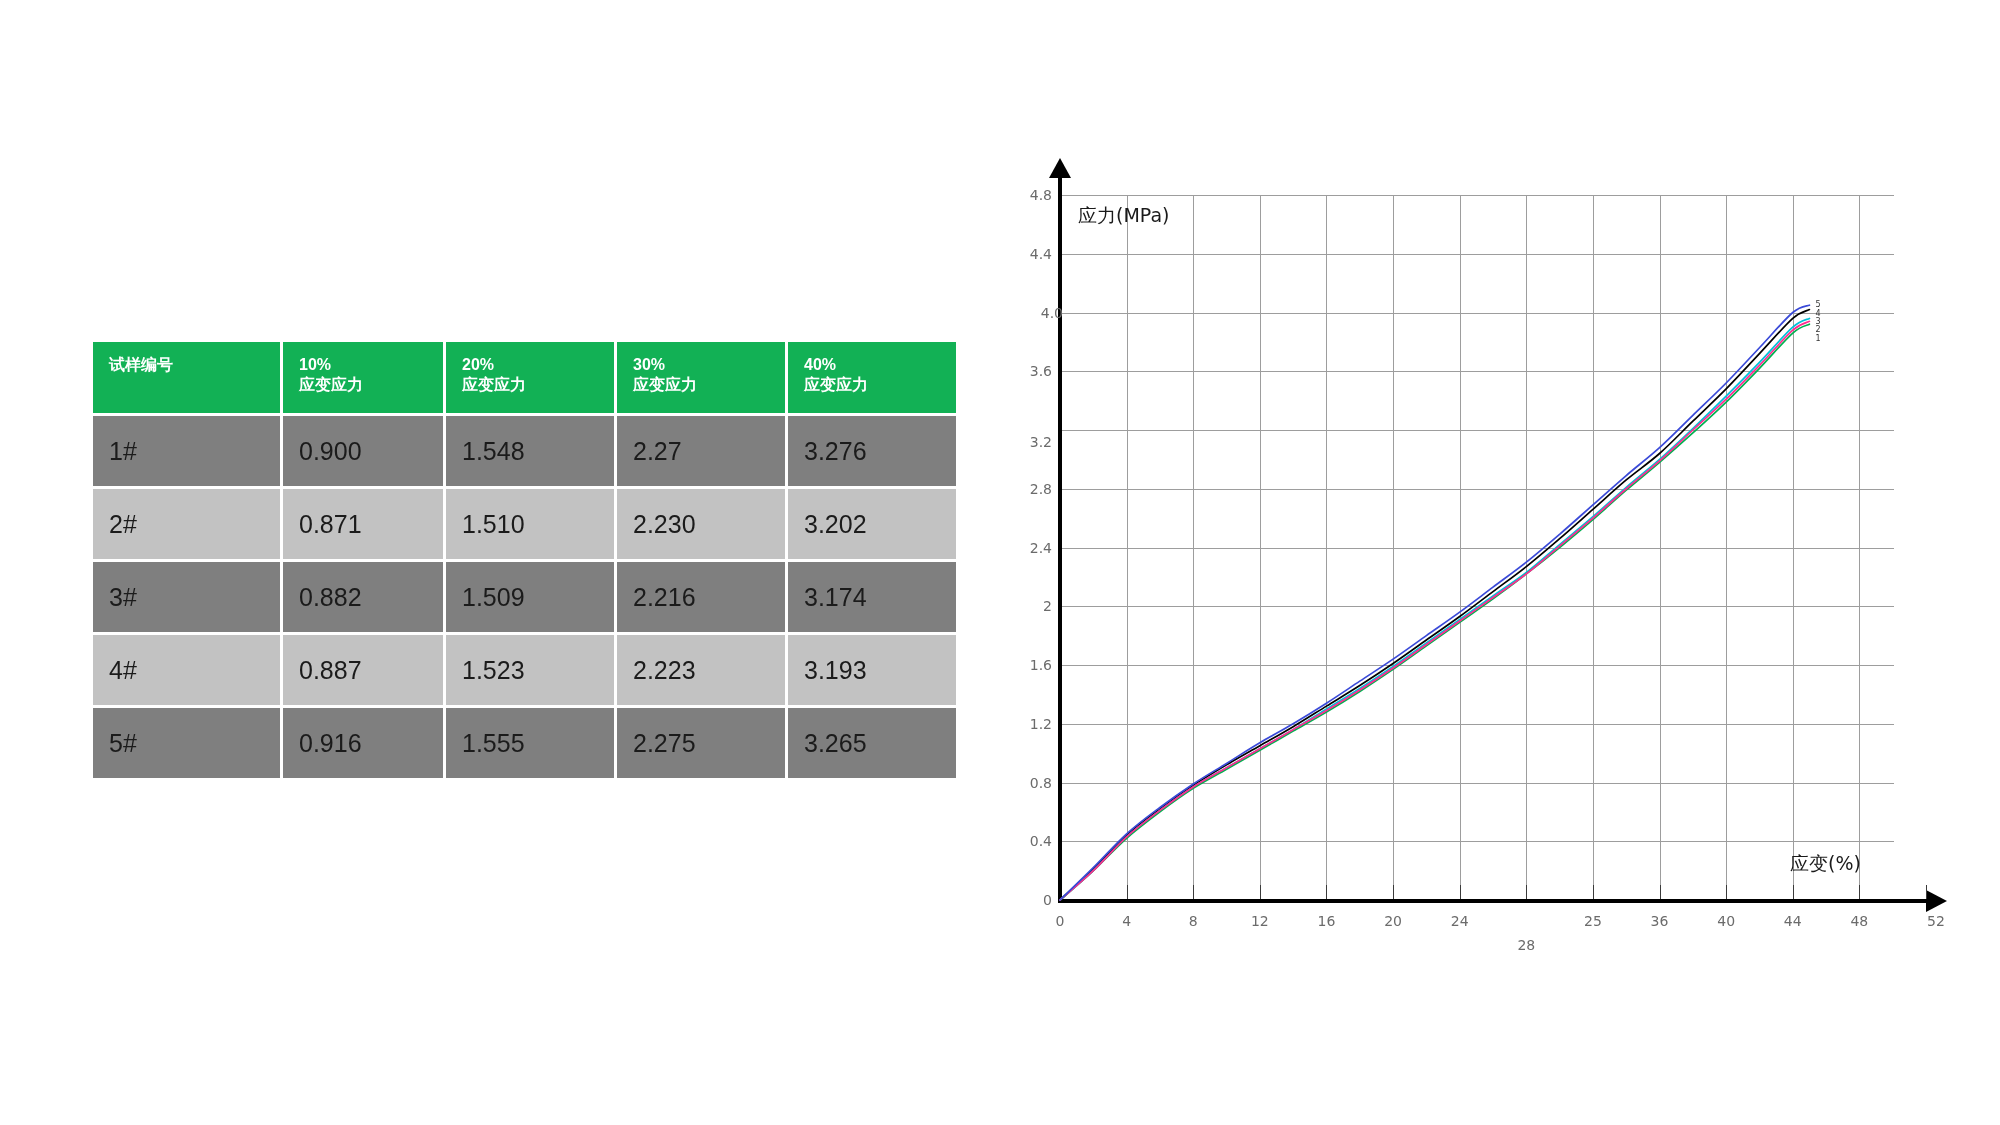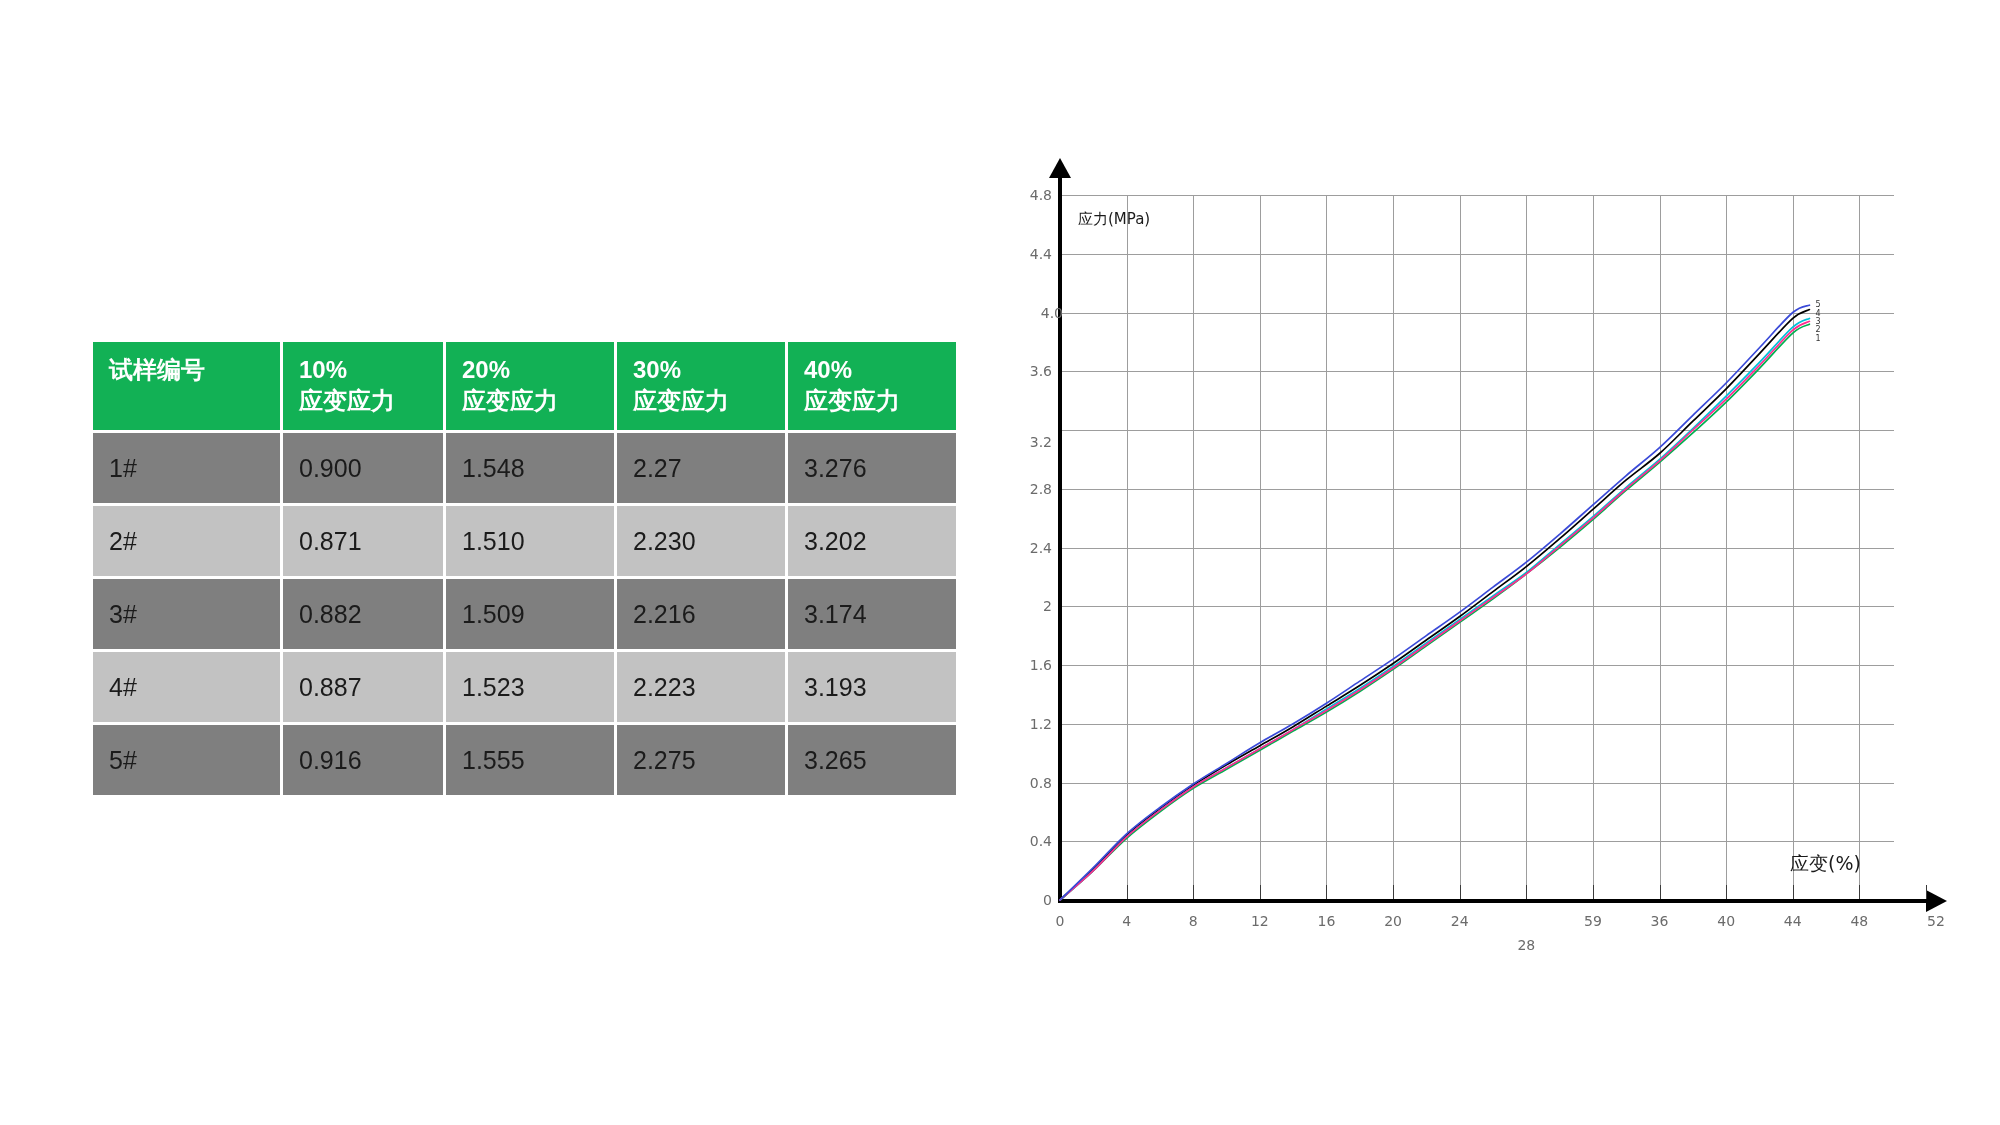--- a/index.html
+++ b/index.html
@@ -31,21 +31,21 @@
   }
   table.data{
     border-collapse:separate;
     border-spacing:3px;
     width:853px;
     table-layout:fixed;
   }
   table.data th{
     background:#12b155;
     color:#ffffff;
-    font-size:24px;
+    font-size:16px;
     font-weight:bold;
     text-align:left;
     vertical-align:top;
     padding:13px 16px 14px 16px;
     line-height:1.28;
     height:44px;
   }
   table.data td{
     font-size:25px;
     color:#1b1b1b;
@@ -128,22 +128,22 @@
     font-family:"DejaVu Sans",sans-serif;
   }
   .tick-x{
     position:absolute;
     top:710px;
     width:1px;height:14px;
     background:#3a3a3a;
   }
   .axis-title-y{
     position:absolute;
-    left:78px; top:35px;
-    font-size:15px;
+    left:78px; top:28px;
+    font-size:19px;
     color:#1a1a1a;
     white-space:nowrap;
     font-family:"DejaVu Sans",sans-serif;
   }
   .axis-title-x{
     position:absolute;
     left:790px; top:676px;
     font-size:19px;
     color:#1a1a1a;
     white-space:nowrap;
@@ -293,21 +293,21 @@
         <div class="xlab" style="left: 259.846px;">12</div>
         <div class="tick-x" style="left: 259.846px;"></div>
         <div class="xlab" style="left: 326.462px; text-align: center;">16</div>
         <div class="tick-x" style="left: 326.462px;"></div>
         <div class="xlab" style="left: 393.077px;">20</div>
         <div class="tick-x" style="left: 393.077px;"></div>
         <div class="xlab" style="left: 459.692px;">24</div>
         <div class="tick-x" style="left: 459.692px;"></div>
         <div class="xlab" style="left: 526.308px; margin-top: 24px;">28</div>
         <div class="tick-x" style="left: 526.308px;"></div>
-        <div class="xlab" style="left: 592.923px;">59</div>
+        <div class="xlab" style="left: 592.923px;">25</div>
         <div class="tick-x" style="left: 592.923px;"></div>
         <div class="xlab" style="left: 659.538px;">36</div>
         <div class="tick-x" style="left: 659.538px;"></div>
         <div class="xlab" style="left: 726.154px;">40</div>
         <div class="tick-x" style="left: 726.154px;"></div>
         <div class="xlab" style="left: 792.769px;">44</div>
         <div class="tick-x" style="left: 792.769px;"></div>
         <div class="xlab" style="left: 859.385px;">48</div>
         <div class="tick-x" style="left: 859.385px;"></div>
         <div class="xlab" style="left: 936px;">52</div>

